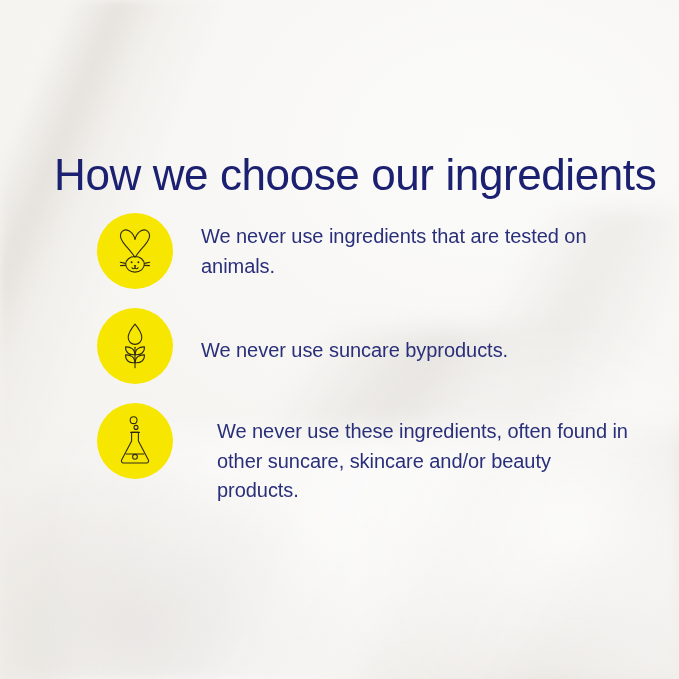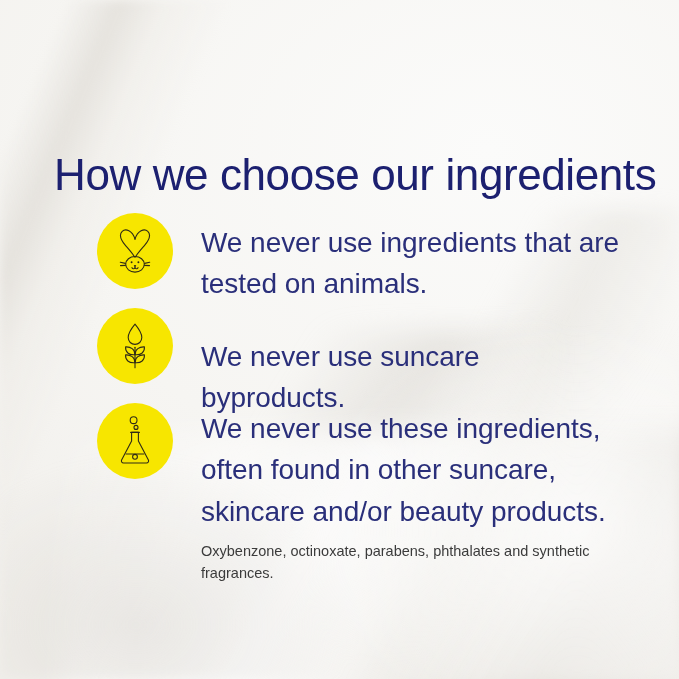--- a/index.html
+++ b/index.html
@@ -132,24 +132,24 @@
     display: block;
   }
 
   .row-text {
     position: absolute;
     left: 201px;
     width: 420px;
   }
   .row-0 .row-text { top: 9px; }
   .row-1 .row-text { top: 28px; }
-  .row-2 .row-text { top: 5px; }
+  .row-2 .row-text { top: 14px; margin-left: 16px; }
 
   .row-title {
-    font-size: 28px;
+    font-size: 20px;
     font-weight: 400;
     color: #2a2f7a;
     line-height: 1.48;
     letter-spacing: -0.05px;
   }
 
   .row-note {
     margin-top: 9px;
     font-size: 14.5px;
     font-weight: 400;
@@ -243,19 +243,18 @@
               <path d="M14.6 17.4 L23.4 17.4"></path>
 
               <path d="M10.1 39.0 L27.9 39.0"></path>
 
               <circle cx="19.0" cy="41.8" r="2.4"></circle>
             </svg>
           </span>
         </div>
         <div class="row-text">
           <div class="row-title">We never use these ingredients, often found in other suncare, skincare and/or beauty products.</div>
-          <div class="row-note">Oxybenzone, octinoxate, parabens, phthalates and synthetic fragrances.</div>
         </div>
       </div>
 
     </div>
   </div>
 </div>
 
 </body></html>

